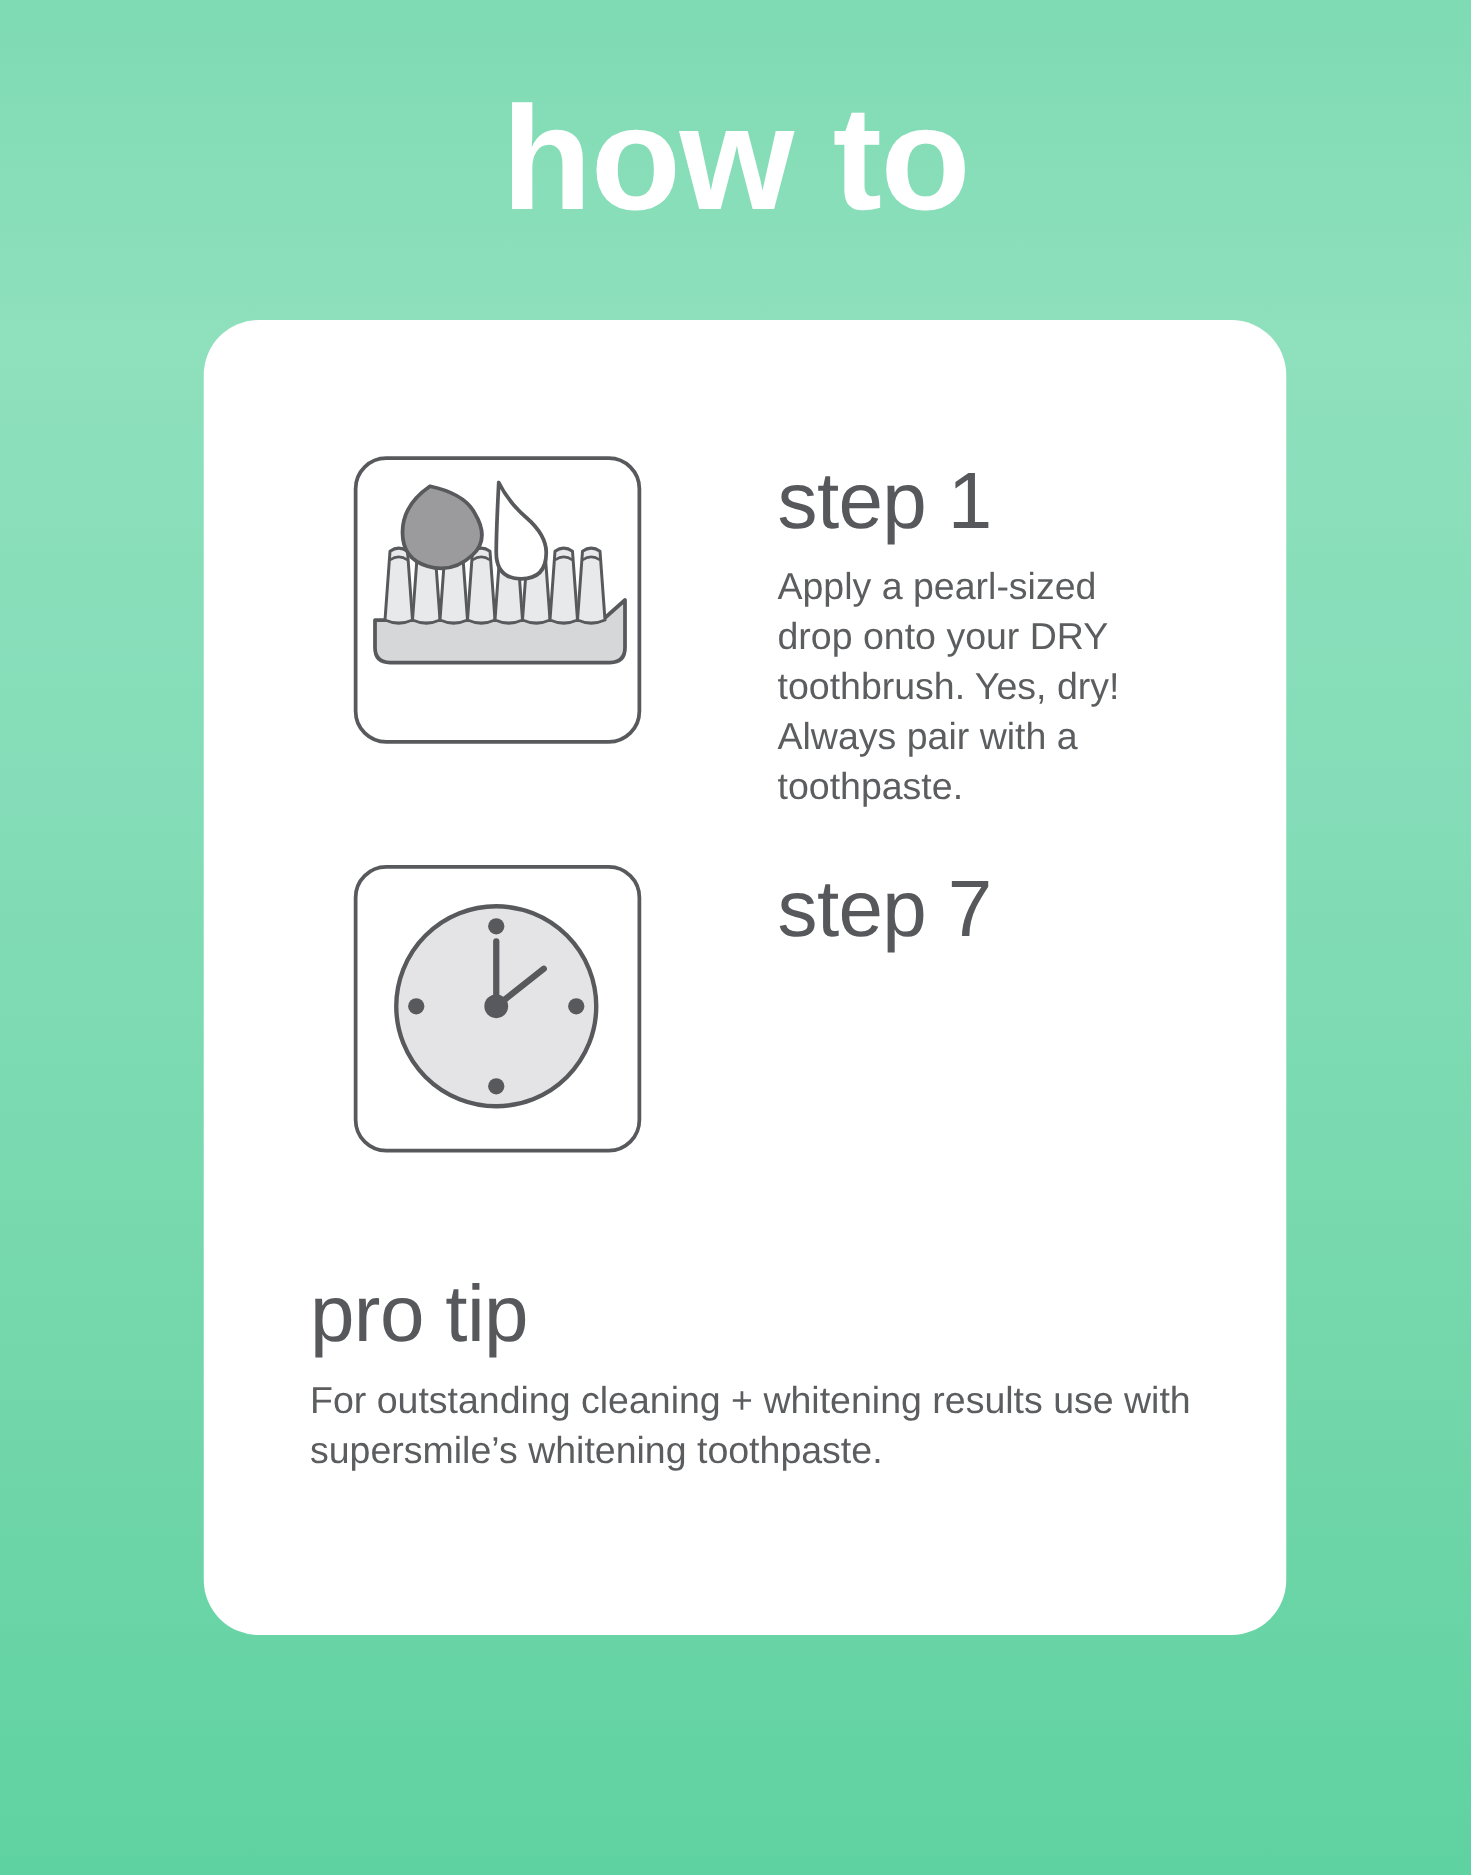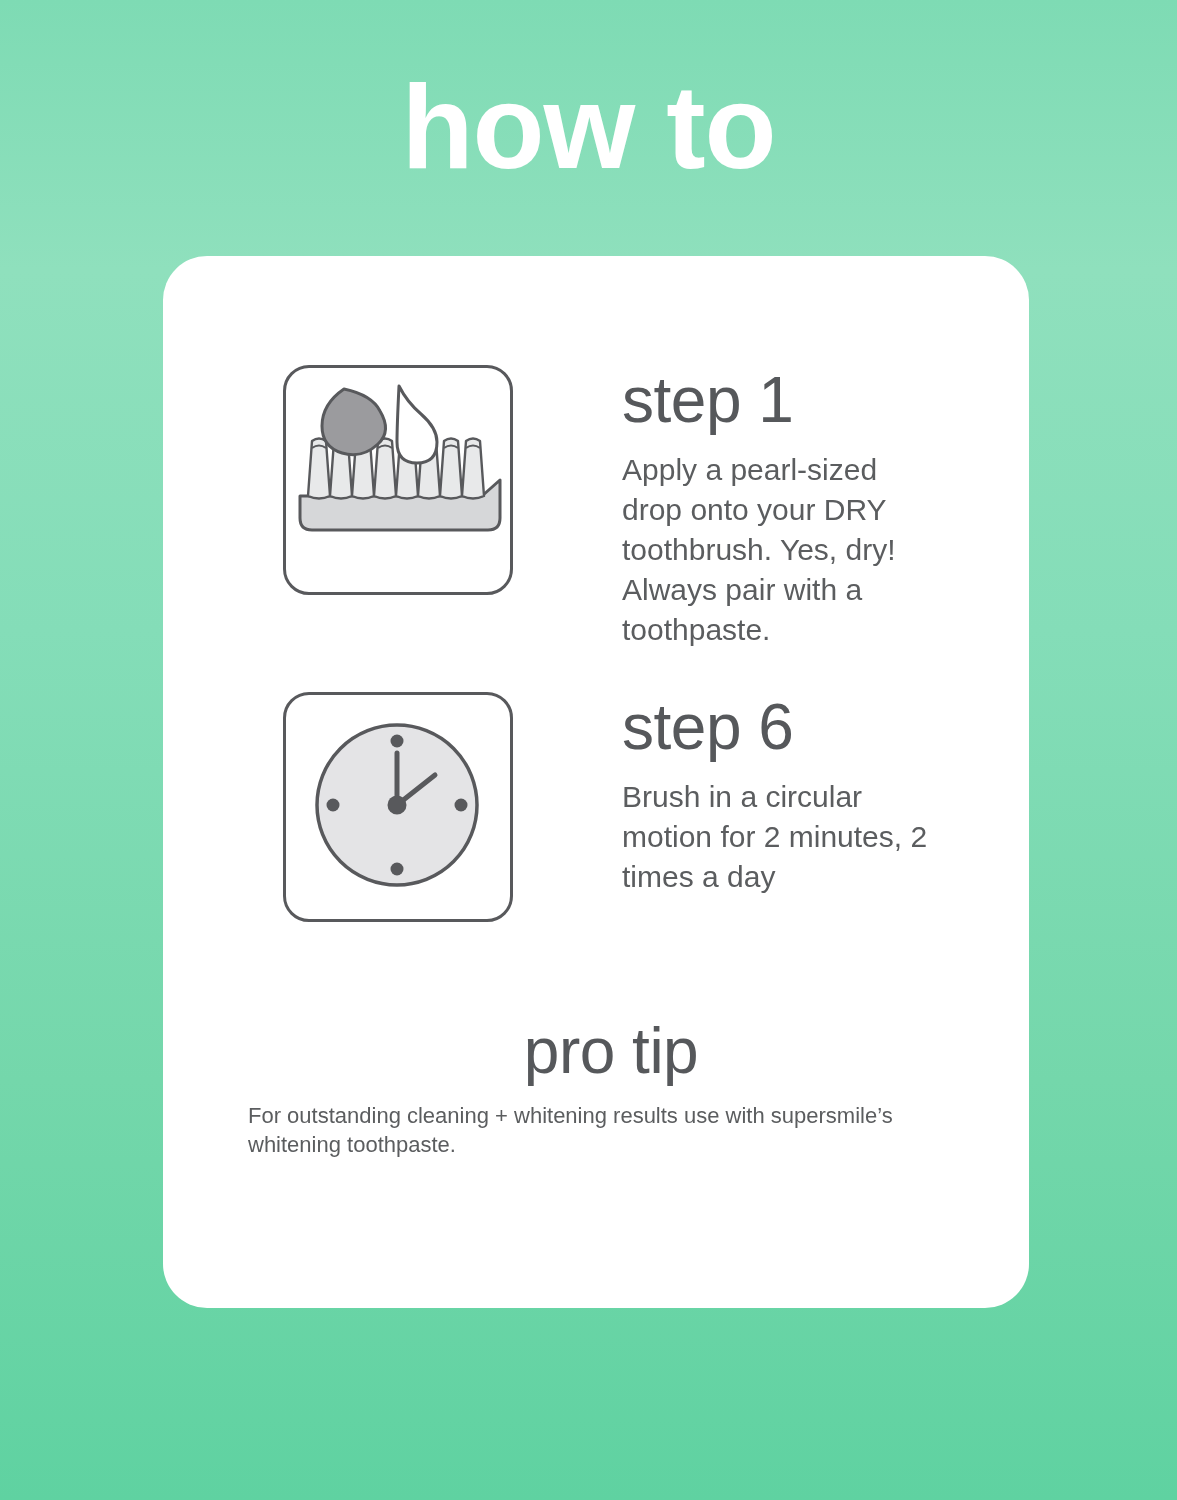--- a/index.html
+++ b/index.html
@@ -93,26 +93,25 @@
     left: 85px;
     top: 762px;
     width: 710px;
   }
   .protip-heading {
     color: #56585b;
     font-size: 64px;
     line-height: 1.05;
     font-weight: normal;
     letter-spacing: -0.5px;
-    margin: 0 0 16px 16px;
-    text-align: center;
+    margin: 0 0 16px 0;
   }
   .protip-body {
     color: #5b5d5f;
-    font-size: 22px;
+    font-size: 30px;
     line-height: 1.33;
     margin: 0;
   }
 </style>
 </head>
 <body>
 
 <div class="poster">
 
   <div class="poster-title">how to</div>
@@ -172,22 +171,21 @@
           <circle cx="47" cy="110" r="6.5" fill="#58595c"></circle>
 
           <line x1="111" y1="110" x2="111" y2="58" stroke="#58595c" stroke-width="5" stroke-linecap="round"></line>
 
           <line x1="111" y1="110" x2="149" y2="80" stroke="#58595c" stroke-width="5" stroke-linecap="round"></line>
           <circle cx="111" cy="110" r="9.5" fill="#58595c"></circle>
         </svg>
       </div>
 
       <div class="step-text">
-        <h2 class="step-heading">step 6</h2>
-        <p class="step-body">Brush in a circular motion for 2 minutes, 2 times a day</p>
+        <h2 class="step-heading">step 7</h2>
       </div>
     </div>
 
     <div class="protip">
       <h2 class="protip-heading">pro tip</h2>
       <p class="protip-body">For outstanding cleaning + whitening results use with supersmile’s whitening toothpaste.</p>
     </div>
 
   </div>
 </div>

